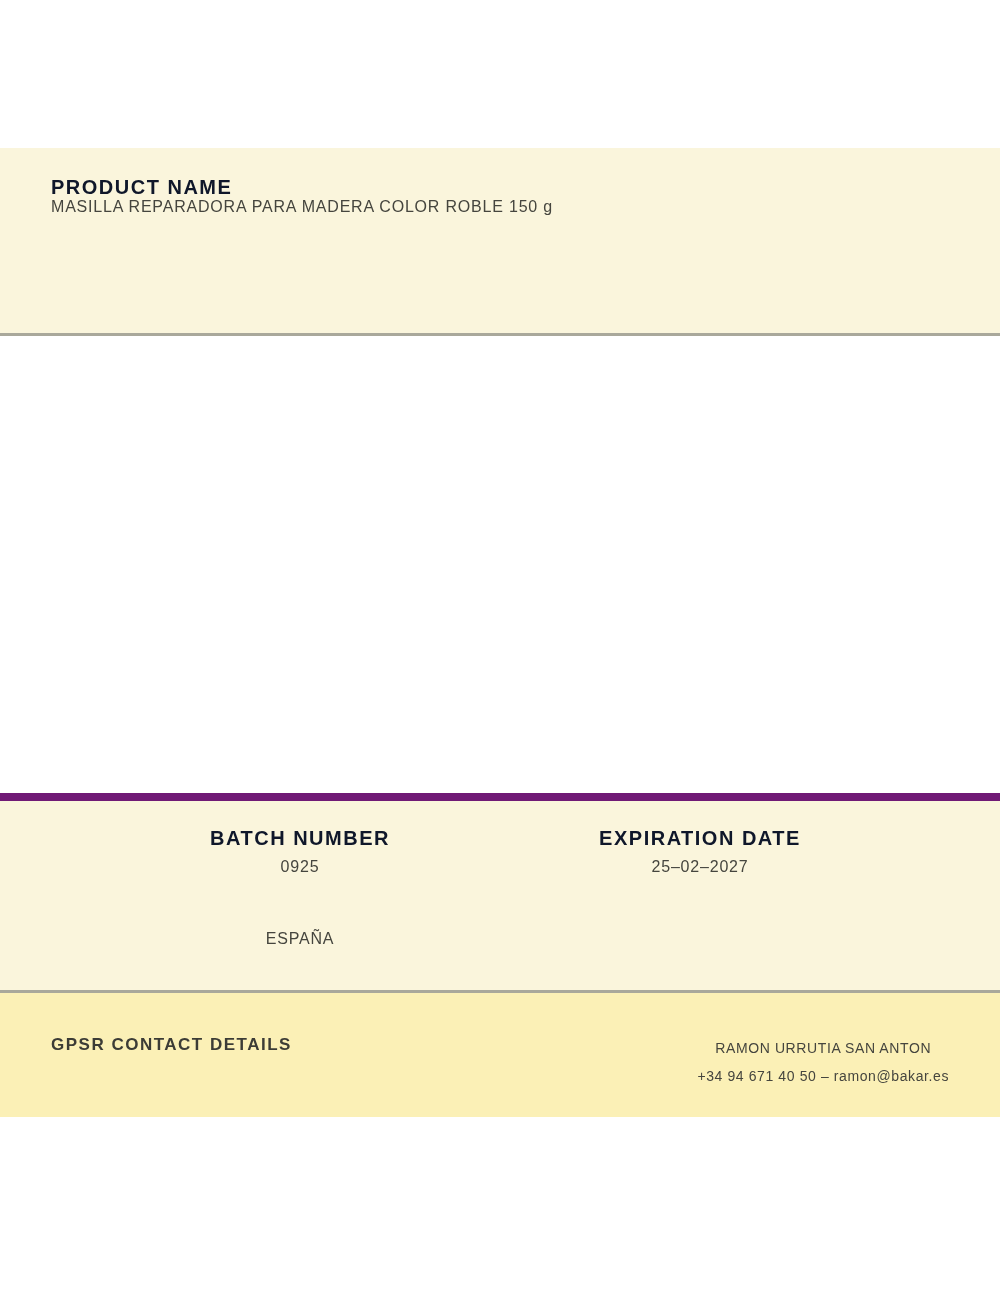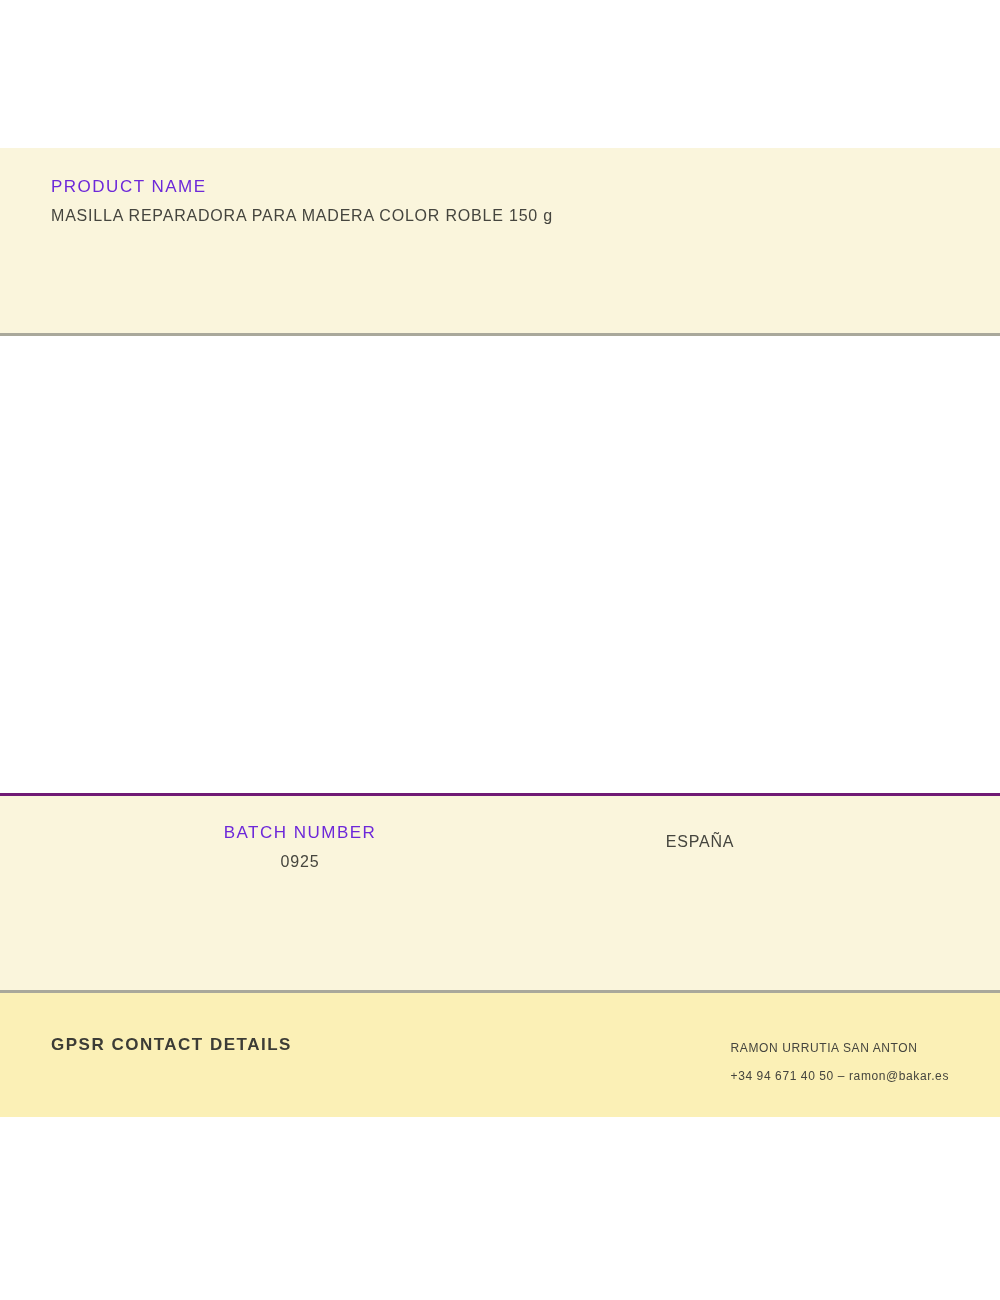--- a/index.html
+++ b/index.html
@@ -25,74 +25,73 @@
     margin-top: 148px;
     box-sizing: border-box;
     height: 188px;
     background: #faf5dc;
     border-bottom: 3px solid #a9a89b;
     padding: 29px 51px 0 51px;
   }
   .field-group { }
   .field-group + .field-group { margin-top: 45px; }
   .field-label {
-    font-size: 17px;
-    font-weight: normal;
+    font-size: 20px;
+    font-weight: bold;
     letter-spacing: 1.5px;
     line-height: 20px;
-    color: #6d28d9;
+    color: #0f172a;
   }
   .field-value {
     font-size: 16px;
     font-weight: normal;
     letter-spacing: 0.8px;
     line-height: 20px;
-    margin-top: 9px;
     color: #45453e;
   }
 
   
   .section-details {
     margin-top: 457px;
     box-sizing: border-box;
     height: 200px;
     background: #faf5dc;
-    border-top: 3px solid #701a75;
+    border-top: 8px solid #701a75;
     border-bottom: 3px solid #a9a89b;
     padding: 27px 100px 0 100px;
   }
   .details-grid {
     display: grid;
     grid-template-columns: 1fr 1fr;
     row-gap: 43px;
     text-align: center;
   }
-  .details-cell .field-value { }
+  .details-cell .field-value { margin-top: 9px; }
 
   
   .section-contact {
     box-sizing: border-box;
     height: 124px;
     background: #fbf0b6;
     padding: 41px 51px 0 51px;
     display: flex;
     justify-content: space-between;
     align-items: flex-start;
   }
   .contact-label {
     font-size: 17px;
     font-weight: bold;
     letter-spacing: 1.5px;
     line-height: 22px;
     color: #3c3c36;
     white-space: nowrap;
   }
   .contact-lines {
-    text-align: left;
-    font-size: 12px;
+    text-align: center;
+    font-size: 14px;
     letter-spacing: 0.6px;
     line-height: 28px;
     color: #45453e;
   }
   .contact-line { white-space: nowrap; }
 </style>
 </head>
 <body>
 
 <div class="label-sheet">
@@ -104,20 +103,24 @@
     </div>
   </div>
 
   <div class="section-details">
     <div class="details-grid">
       <div class="details-cell">
         <div class="field-label">BATCH NUMBER</div>
         <div class="field-value">0925</div>
       </div>
       <div class="details-cell">
+        <div class="field-label">EXPIRATION DATE</div>
+        <div class="field-value">25–02–2027</div>
+      </div>
+      <div class="details-cell">
         <div class="field-value">ESPAÑA</div>
       </div>
     </div>
   </div>
 
   <div class="section-contact">
     <div class="contact-label">GPSR CONTACT DETAILS</div>
     <div class="contact-lines">
       <div class="contact-line">RAMON URRUTIA SAN ANTON</div>
       <div class="contact-line">+34 94 671 40 50 – ramon@bakar.es</div>

